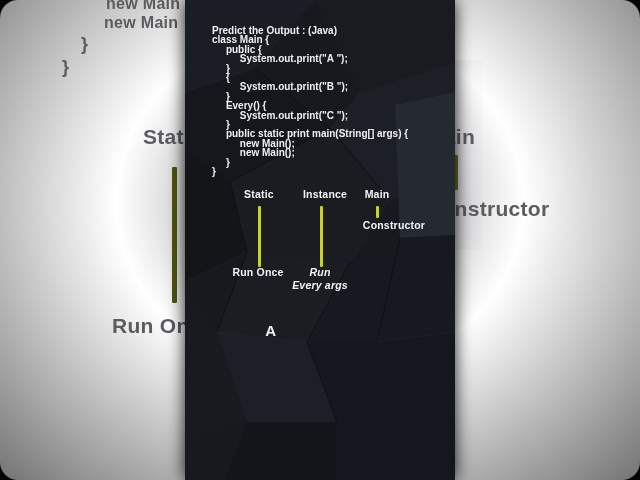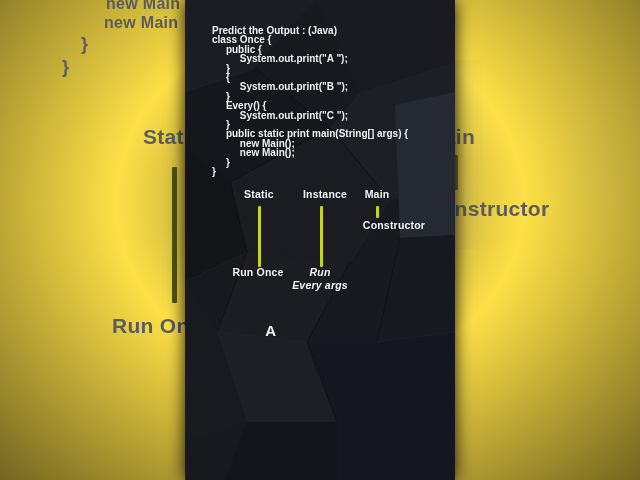--- a/index.html
+++ b/index.html
@@ -12,21 +12,22 @@
   .frame {
     position: relative;
     width: 640px; height: 480px;
     background: #0a0a0c;
     overflow: hidden;
   }
 
   
   .bg-layer {
     position: absolute; inset: 0;
-    background: #fde047;
+    background: #ffffff;
+    border-radius: 18px;
   }
   .bg-vignette {
     position: absolute; inset: 0;
     background: radial-gradient(ellipse at 50% 42%, rgba(22,23,27,0.55) 0%, rgba(10,10,12,0) 45%, rgba(0,0,0,0.55) 100%);
   }
   .bg-echo {
     position: absolute;
     color: #5a5c60;
     font-weight: bold;
     white-space: nowrap;
@@ -152,21 +153,21 @@
         <path d="M0,92 L70,68"></path>
         <path d="M205,200 L165,262"></path>
         <path d="M122,342 L32,332"></path>
         <path d="M270,332 L192,342"></path>
         <path d="M62,252 L0,282"></path>
       </g>
     </svg>
 
     <div class="code-block">
       <div class="code-line">Predict the Output : (Java)</div>
-      <div class="code-line">class Once {</div>
+      <div class="code-line">class Main {</div>
       <div class="code-line">     public {</div>
       <div class="code-line">          System.out.print("A ");</div>
       <div class="code-line">     }</div>
       <div class="code-line">     {</div>
       <div class="code-line">          System.out.print("B ");</div>
       <div class="code-line">     }</div>
       <div class="code-line">     Every() {</div>
       <div class="code-line">          System.out.print("C ");</div>
       <div class="code-line">     }</div>
       <div class="code-line">     public static print main(String[] args) {</div>

